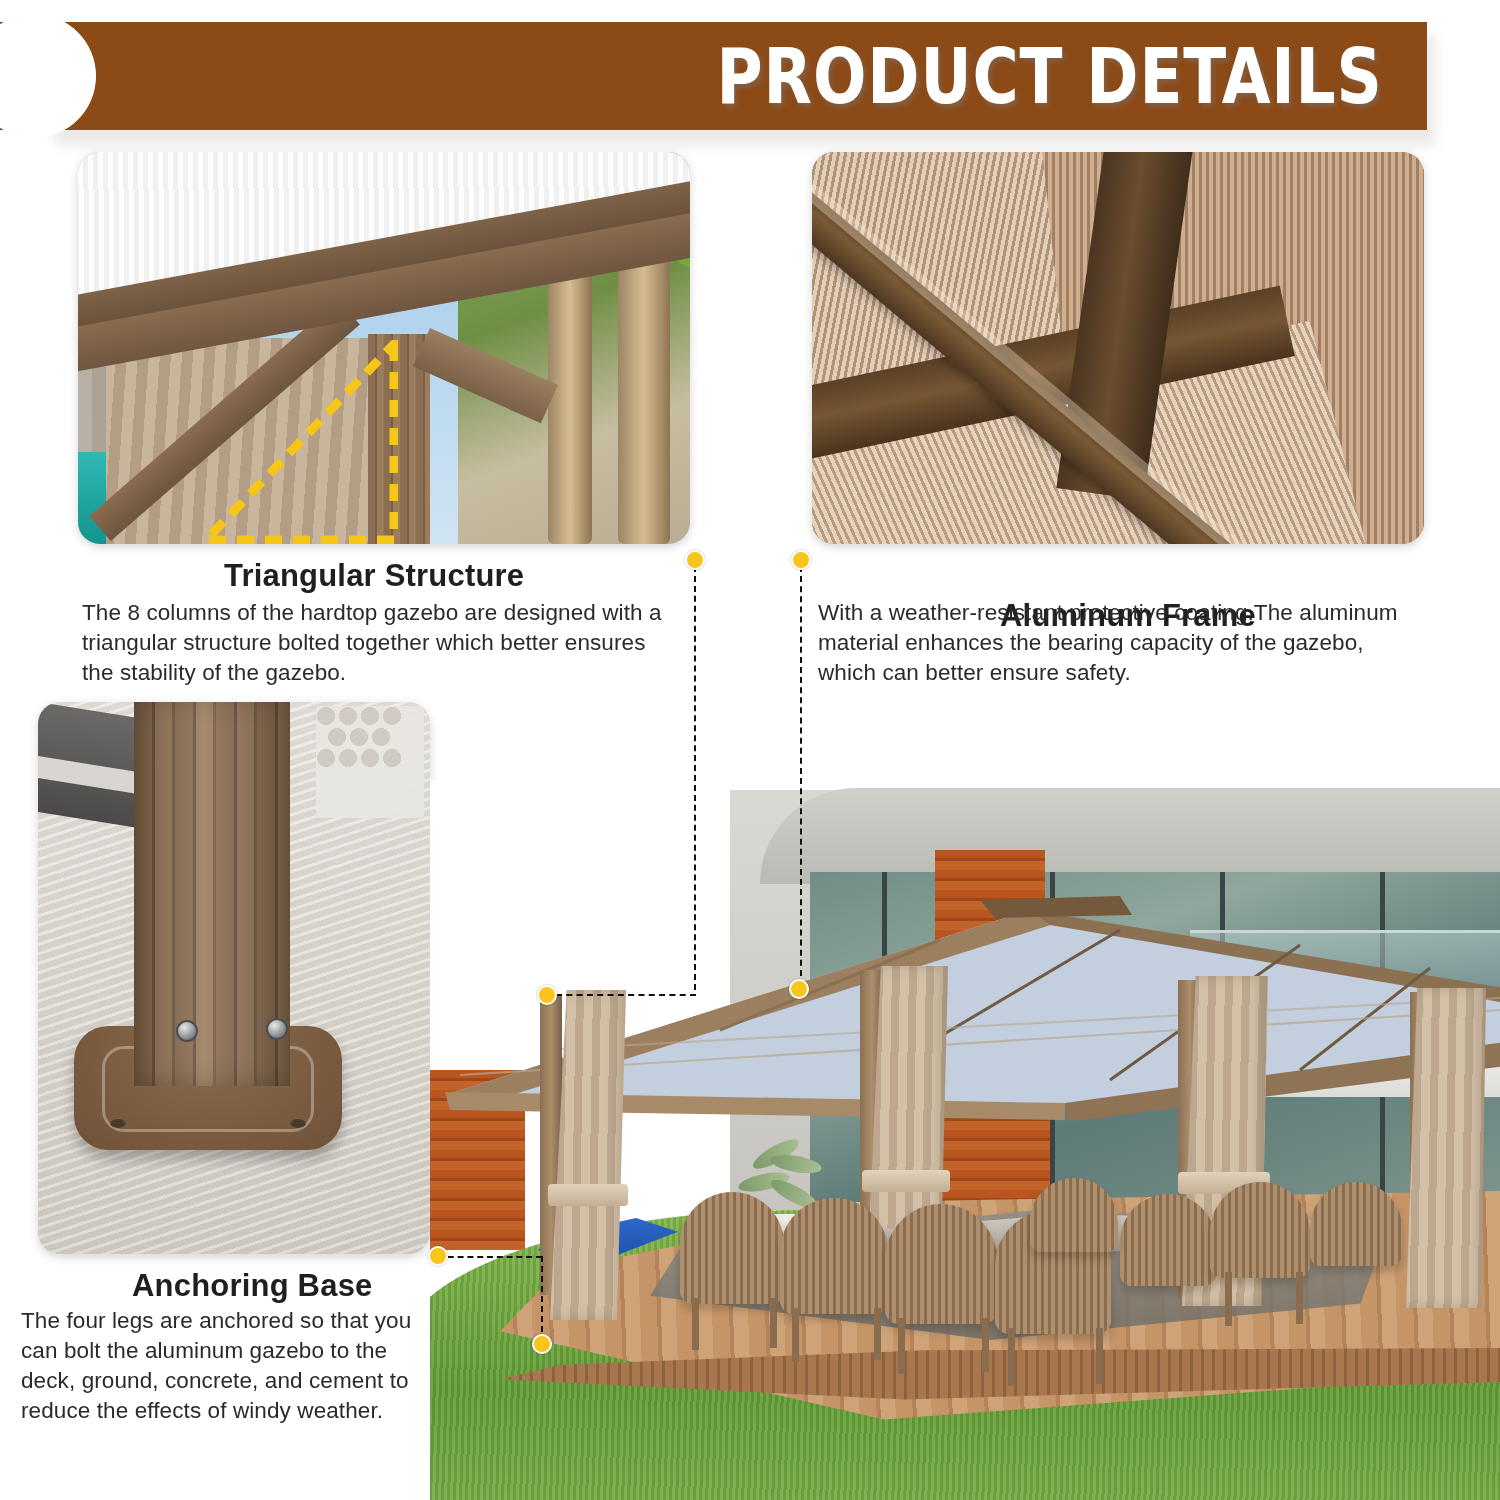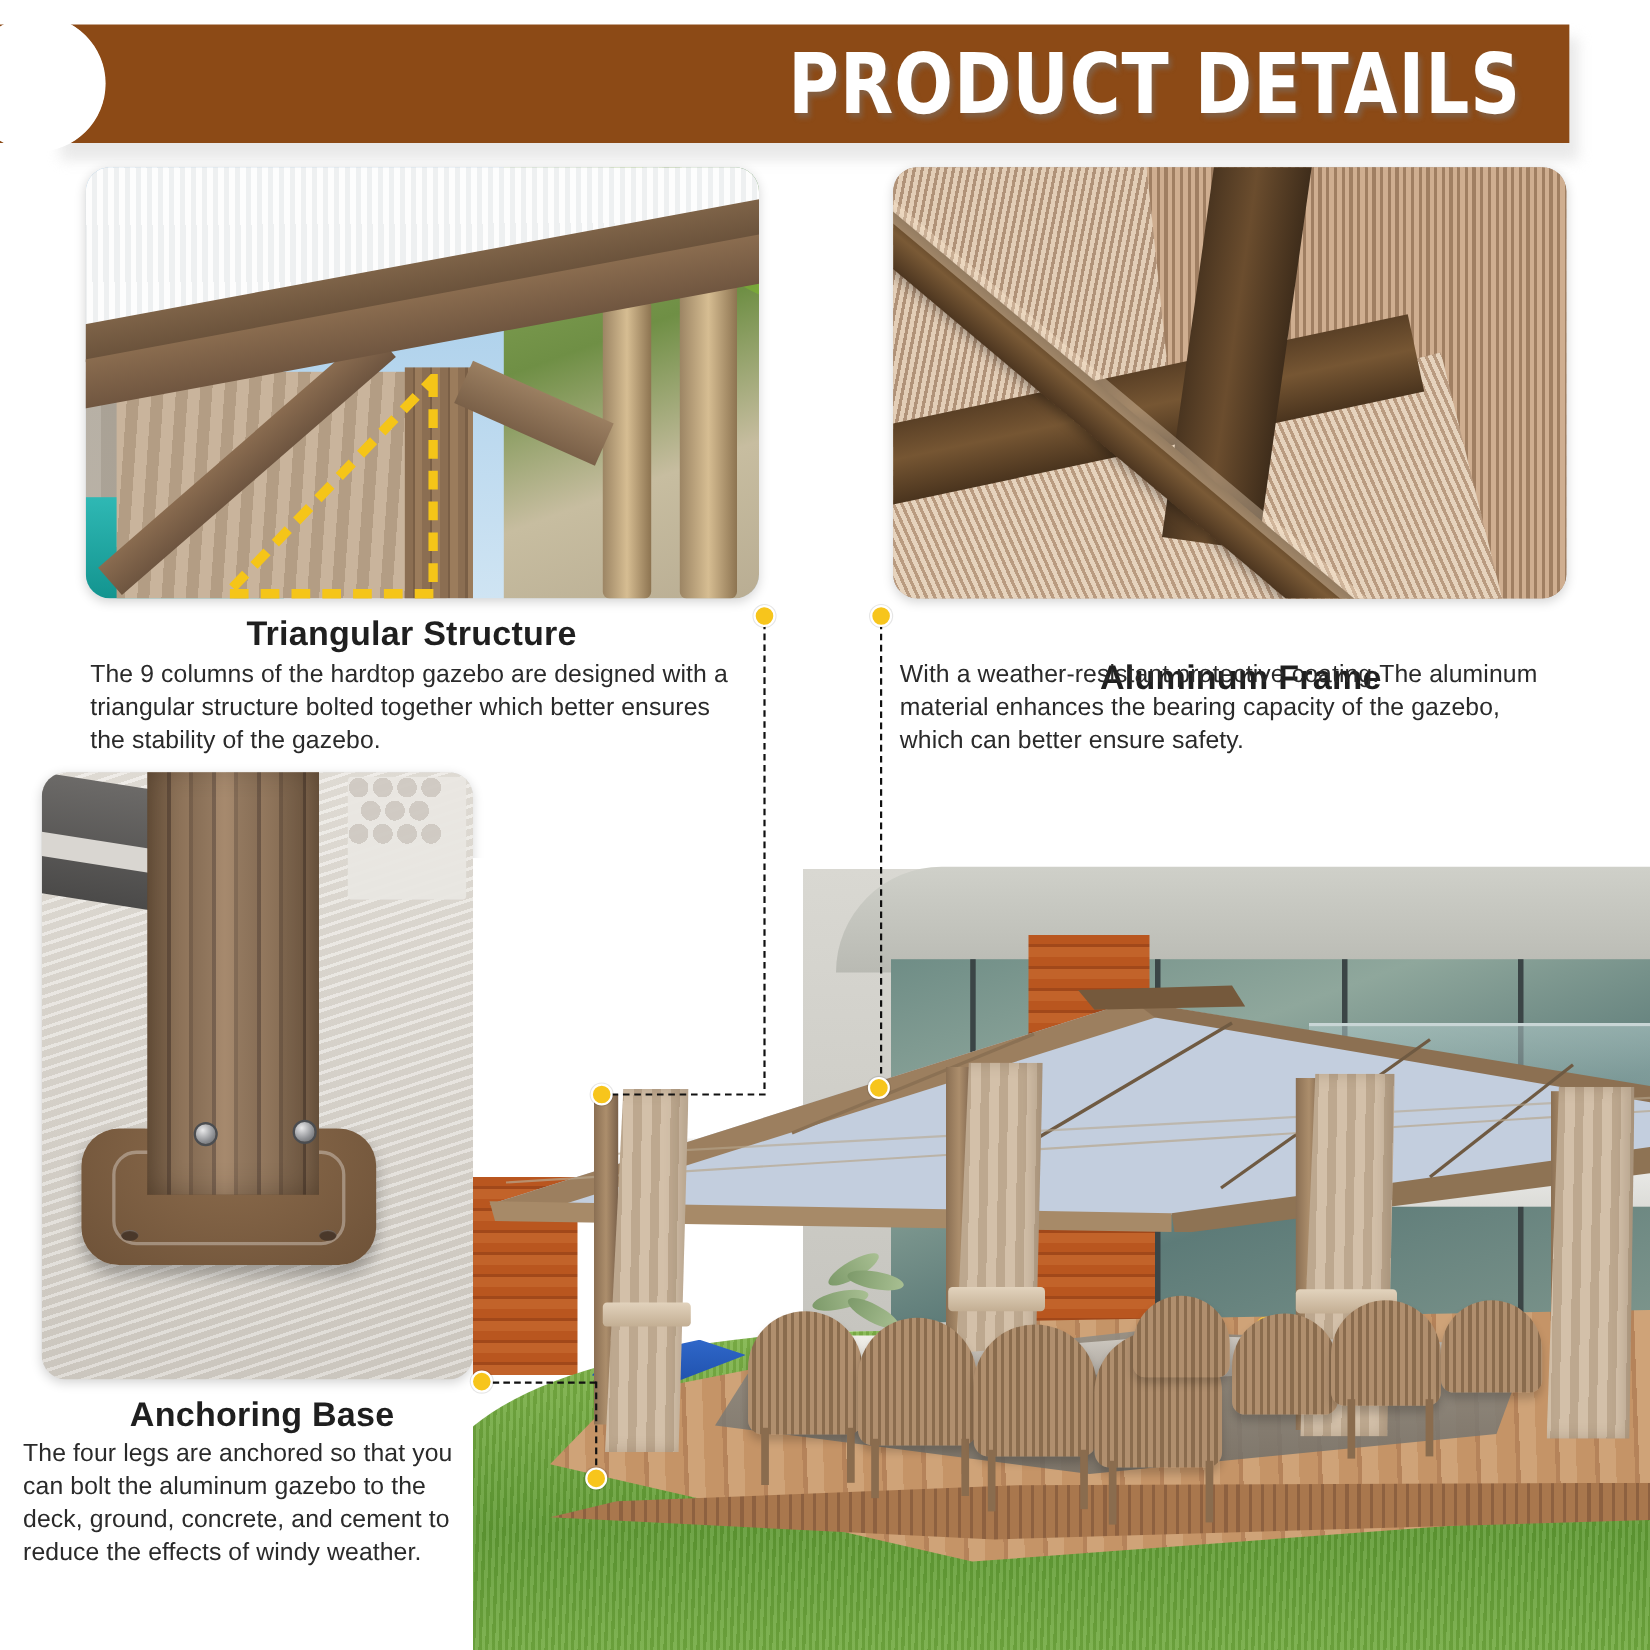--- a/index.html
+++ b/index.html
@@ -237,21 +237,21 @@
   }
   .feat-body{
     position:absolute;
     font-size:22.5px; line-height:30px; color:#2a2a2a;
     letter-spacing:.1px;
   }
   #title-triangular{ left:224px; top:558px; }
   #body-triangular { left:82px;  top:598px; width:600px; }
   #title-aluminum  { left:1000px; top:558px;margin-top:40px; }
   #body-aluminum   { left:818px; top:598px; width:600px; }
-  #title-anchor    { left:118px; top:1268px;text-align:right; }
+  #title-anchor    { left:132px; top:1268px;text-align:right; }
   #body-anchor     { left:21px;  top:1306px; width:420px; }
 
   
   #scene{
     position:absolute; left:430px; top:780px; width:1070px; height:720px;
     overflow:hidden;
     -webkit-mask-image:radial-gradient(ellipse 1060px 700px at 640px 290px,#000 0 99%, transparent 100%);
     mask-image:radial-gradient(ellipse 1060px 700px at 640px 290px,#000 0 99%, transparent 100%);
   }
   #sc-sky{ position:absolute; inset:0; background:#ffffff; }
@@ -539,19 +539,19 @@
 <div class="vline" id="cl2-v" style="left:800px;top:566px;height:420px;"></div>
 <div class="dot" id="cl2-dot-top" style="left:791px;top:550px;"></div>
 <div class="dot" id="cl2-dot" style="left:789px;top:979px;"></div>
 
 <div class="hline" id="cl3-h" style="left:438px;top:1256px;width:104px;"></div>
 <div class="vline" id="cl3-v" style="left:541px;top:1256px;height:86px;"></div>
 <div class="dot" id="cl3-dot-left" style="left:428px;top:1246px;"></div>
 <div class="dot" id="cl3-dot" style="left:532px;top:1334px;"></div>
 
 <div class="feat-title" id="title-triangular">Triangular Structure</div>
-<div class="feat-body" id="body-triangular">The 9 columns of the hardtop gazebo are designed with a triangular structure bolted together which better ensures the stability of the gazebo.</div>
+<div class="feat-body" id="body-triangular">The 8 columns of the hardtop gazebo are designed with a triangular structure bolted together which better ensures the stability of the gazebo.</div>
 
 <div class="feat-title" id="title-aluminum">Aluminum Frame</div>
 <div class="feat-body" id="body-aluminum">With a weather-resistant protective coating.The aluminum material enhances the bearing capacity of the gazebo, which can better ensure safety.</div>
 
 <div class="feat-title" id="title-anchor">Anchoring Base</div>
 <div class="feat-body" id="body-anchor">The four legs are anchored so that you can bolt the aluminum gazebo to the deck, ground, concrete, and cement to reduce the effects of windy weather.</div>
 
 </body></html>

